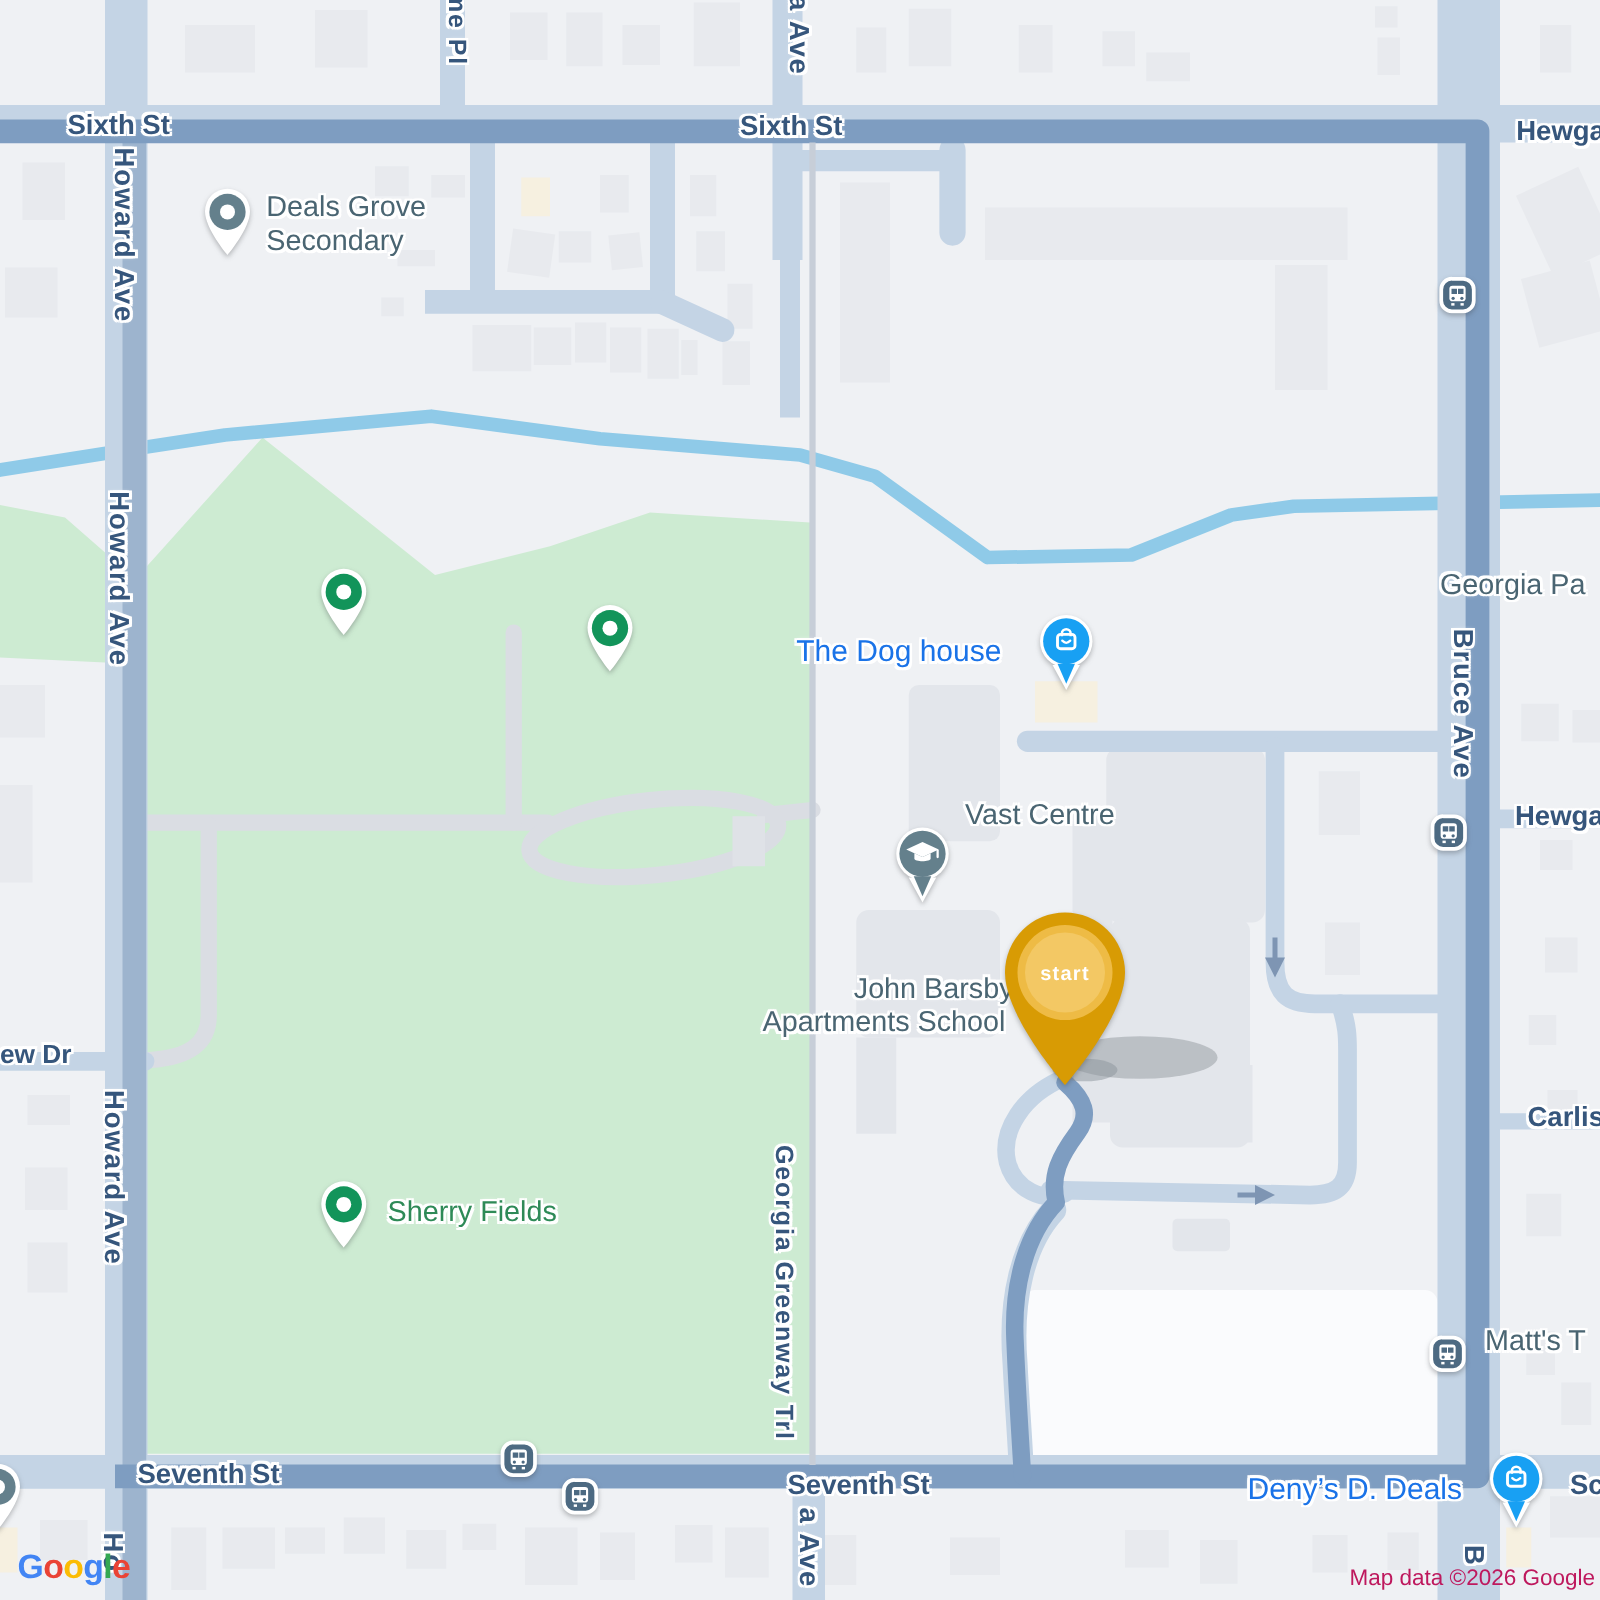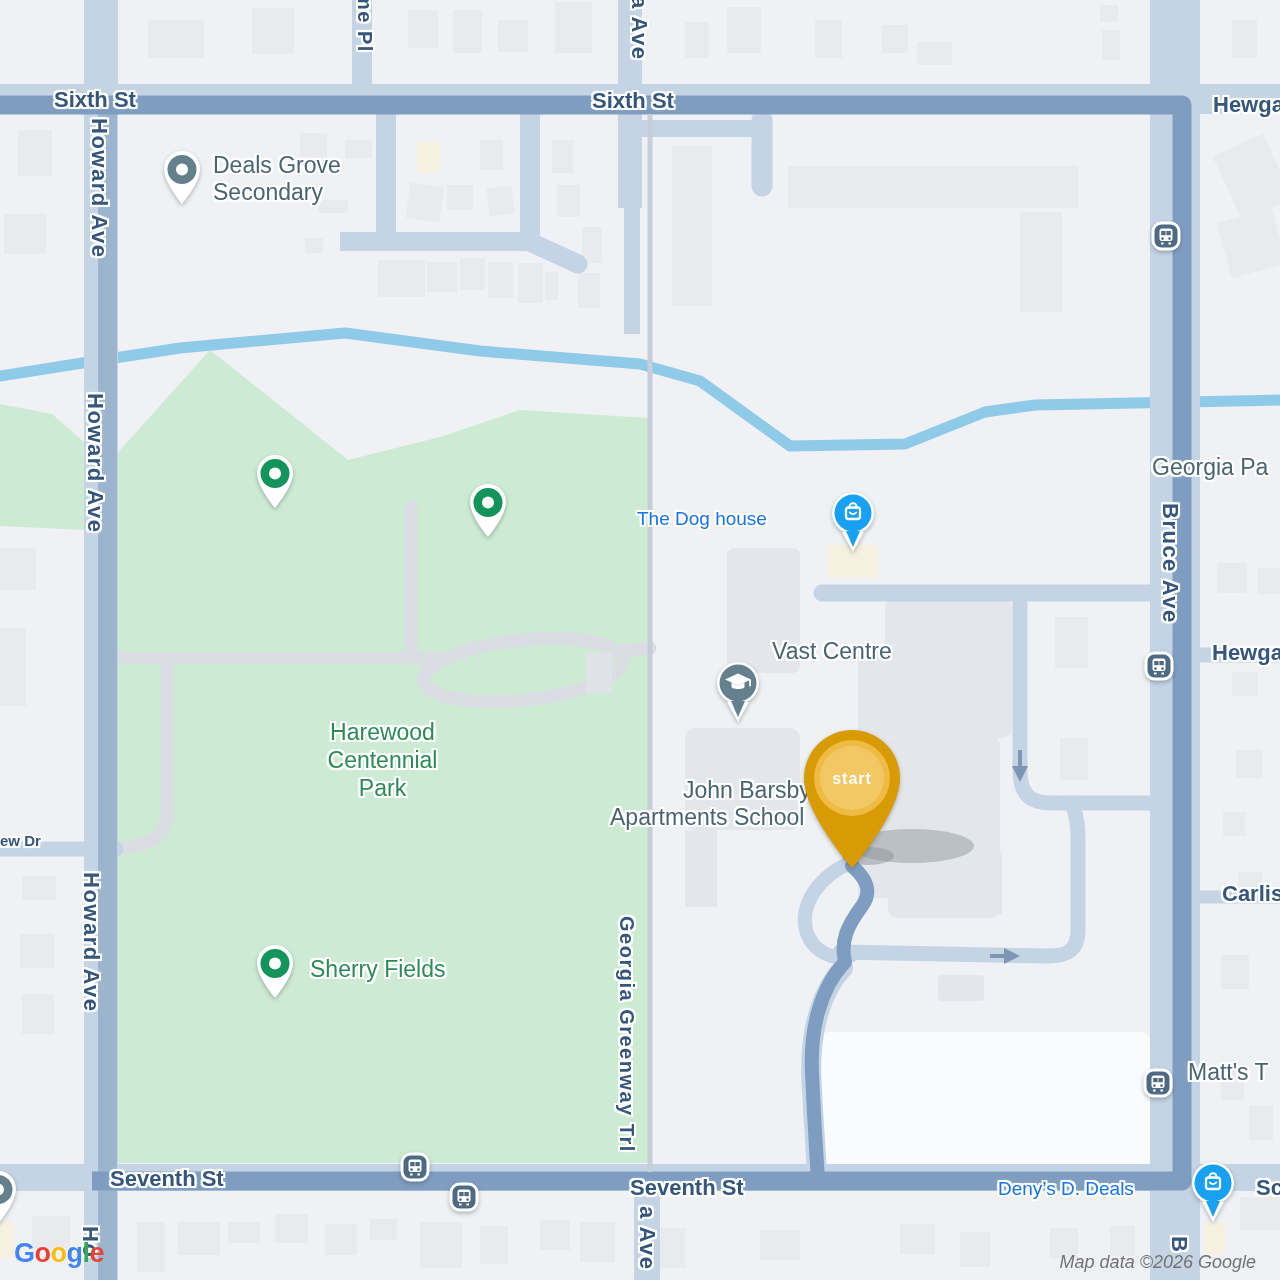--- a/index.html
+++ b/index.html
@@ -12,29 +12,29 @@
   }
   html,body{margin:0;padding:0;}
   #map{position:relative;width:1280px;height:1280px;overflow:hidden;background:var(--background);
        font-family:"Liberation Sans",sans-serif;}
   #base{position:absolute;left:0;top:0;}
   .lbl{position:absolute;white-space:nowrap;
        text-shadow:-2px -2px 0 #fff,2px -2px 0 #fff,-2px 2px 0 #fff,2px 2px 0 #fff,
                    -2px 0 0 #fff,2px 0 0 #fff,0 -2px 0 #fff,0 2px 0 #fff,0 0 4px #fff;}
   .street{color:var(--street_label);font-weight:700;font-size:22px;}
   .poi{color:var(--poi_label);font-weight:400;font-size:23px;}
-  .shop{color:var(--shop_label);font-weight:400;font-size:19px;}
+  .shop{color:var(--shop_label);font-weight:400;font-size:24px;}
   .green{color:var(--park_label);font-weight:400;font-size:23px;text-align:center;}
   .vert{transform:rotate(90deg);transform-origin:top left;letter-spacing:1.5px;}
   .pin{position:absolute;filter:drop-shadow(0 2px 2px rgba(60,64,67,.35));}
   #google-logo{position:absolute;left:14px;top:1238px;font-size:27px;font-weight:700;
        letter-spacing:-0.5px;}
   #google-logo span{display:inline-block;}
   .lg-b{color:#4285F4}.lg-r{color:#EA4335}.lg-y{color:#FBBC05}.lg-g{color:#34A853}
-  #attribution{position:absolute;right:24px;top:1252px;font-size:18px;color:#737373;font-style:italic;}
+  #attribution{position:absolute;right:4px;top:1252px;font-size:18px;color:#be185d;}
   .center{text-align:center;}
 </style>
 </head>
 <body>
 
 <div id="map">
 
 <svg id="base" width="1280" height="1280" viewBox="0 0 1280 1280">
   <defs>
     <symbol id="bus" viewBox="0 0 30 30">
@@ -243,36 +243,31 @@
 <div class="lbl street vert" style="left:112px;top:118px">Howard Ave</div>
 <div class="lbl street vert" style="left:108px;top:393px">Howard Ave</div>
 <div class="lbl street vert" style="left:104px;top:872px">Howard Ave</div>
 <div class="lbl street vert" style="left:103px;top:1226px">Ho</div>
 <div class="lbl street vert" style="left:1183px;top:503px">Bruce Ave</div>
 <div class="lbl street vert" style="left:1192px;top:1236px">B</div>
 <div class="lbl street vert" style="left:638px;top:916px;font-size:20px">Georgia Greenway Trl</div>
 <div class="lbl street vert" style="left:652px;top:-4px">a Ave</div>
 <div class="lbl street vert" style="left:660px;top:1206px">a Ave</div>
 <div class="lbl street vert" style="left:376px;top:-8px;font-size:20px">me Pl</div>
-<div class="lbl street" style="left:0px;top:832px;font-size:15px">ew Dr</div>
+<div class="lbl street" style="left:0px;top:832px;font-size:21px">ew Dr</div>
 <div class="lbl street" style="left:1212px;top:640px">Hewga</div>
 <div class="lbl street" style="left:1222px;top:881px">Carlis</div>
 <div class="lbl street" style="left:1256px;top:1175px">Sc</div>
 
 <div class="lbl poi" style="left:213px;top:152px">Deals Grove</div>
 <div class="lbl poi" style="left:213px;top:179px">Secondary</div>
 <div class="lbl shop" style="left:637px;top:508px">The Dog house</div>
 <div class="lbl poi" style="left:772px;top:638px">Vast Centre</div>
 <div class="lbl poi" style="left:683px;top:777px">John Barsby</div>
 <div class="lbl poi" style="left:610px;top:804px">Apartments School</div>
-<div class="lbl green center" style="left:315px;top:718px;width:135px;line-height:28px">
-  <div>Harewood</div>
-  <div>Centennial</div>
-  <div>Park</div>
-</div>
 <div class="lbl green" style="left:310px;top:956px">Sherry Fields</div>
 <div class="lbl shop" style="left:998px;top:1178px">Deny’s D. Deals</div>
 <div class="lbl poi" style="left:1188px;top:1059px">Matt's T</div>
 <div class="lbl poi" style="left:1152px;top:454px">Georgia Pa</div>
 
 <svg class="pin" style="left:158px;top:148px" width="48" height="58">
       <use href="#pin-slate"></use>
     </svg>
 <svg class="pin" style="left:-26px;top:1168px" width="48" height="58">
       <use href="#pin-slate"></use>

